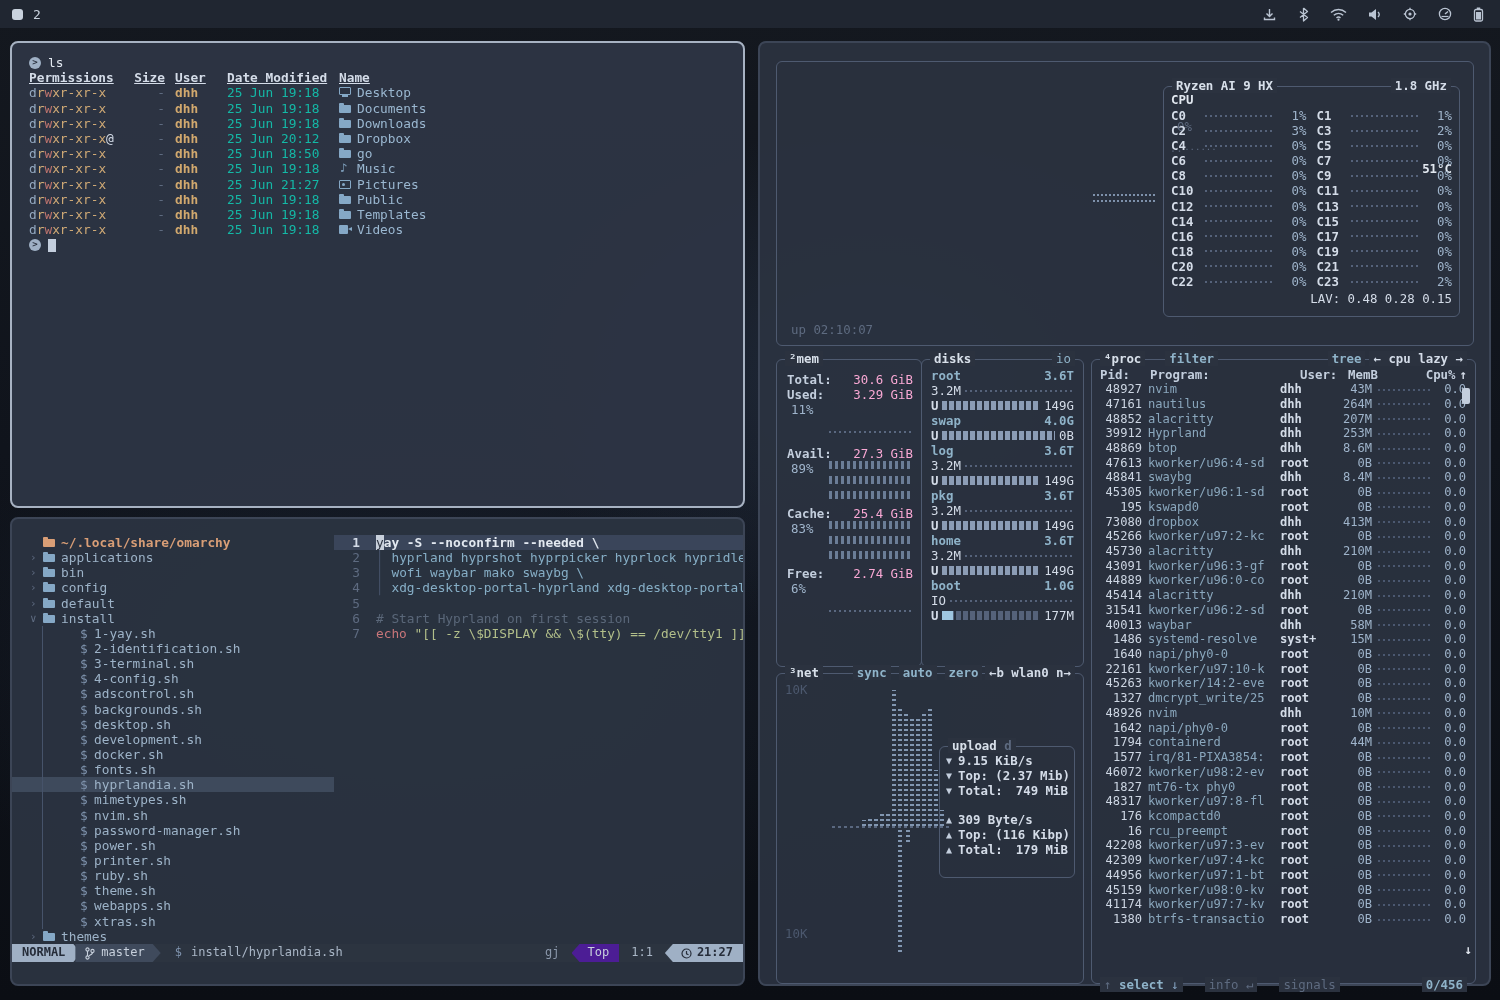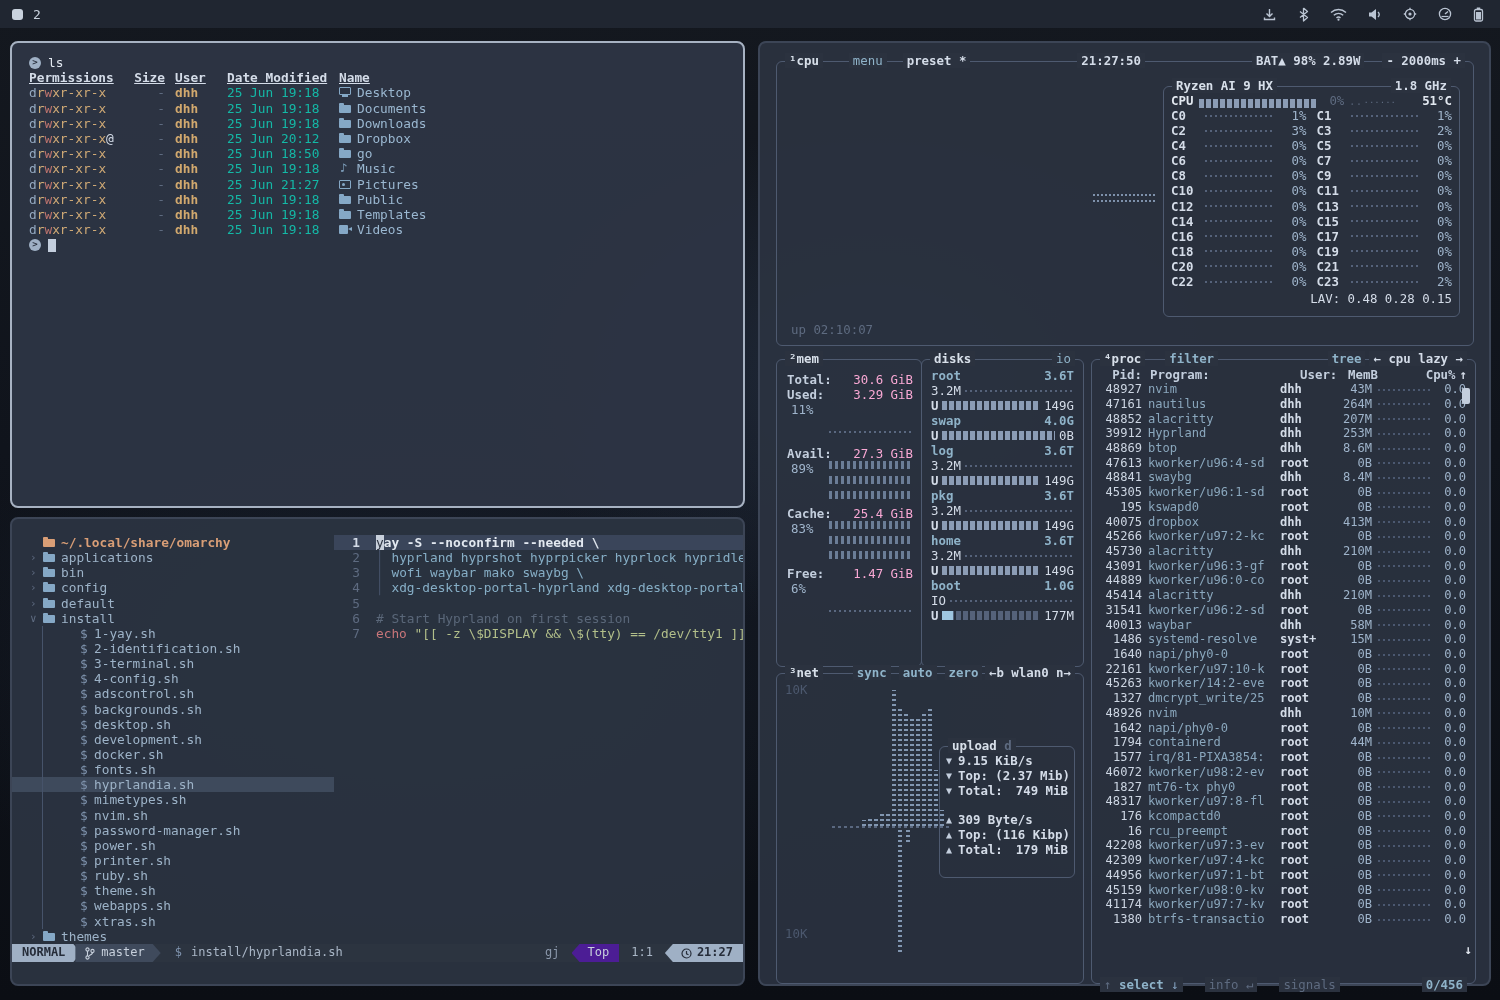--- a/index.html
+++ b/index.html
@@ -92,21 +92,21 @@
   
   #win-btop{left:758px;top:41px;width:733px;height:945px;background:rgba(42,50,64,.94);
     border:2px solid #3c4556;font-size:12.4px;line-height:15.1px;}
   .bbox{position:absolute;border:1px solid #4e5a70;border-radius:6px;box-sizing:border-box;}
   .chip{background:#2b323f;padding:0 4px;white-space:pre;}
   .btitle{color:#d8e0ea;font-weight:bold;}
   .blabels{position:absolute;top:-9px;left:8px;right:8px;display:flex;align-items:center;}
   .dim{color:#5e6b80;} .teal{color:#8fb3c9;} .white{color:#d4dce8;}
   #cpu-box{left:16px;top:18px;width:698px;height:285px;}
   #ryzen-box{position:absolute;right:13px;top:24px;width:297px;height:231px;border:1px solid #4e5a70;border-radius:6px;box-sizing:border-box;padding:5px 7px 0 7px;}
-  .cpurow{display:flex;align-items:flex-end;height:16px;gap:6px;white-space:pre;}
+  .cpurow{display:flex;align-items:flex-start;height:16px;gap:6px;white-space:pre;flex-direction:column;}
   .cpurow .meter{width:118px;height:9px;background:repeating-linear-gradient(90deg,#8b9cb5 0 5px,transparent 5px 7px);}
   .coregrid{display:grid;grid-template-columns:1fr 1fr;column-gap:10px;}
   .core{display:flex;align-items:center;height:15.1px;gap:6px;}
   .core .nm{width:28px;color:#d4dce8;font-weight:bold;white-space:pre;}
   .core .dotline{flex:1;}
   .core .pct{width:26px;text-align:right;color:#9fb4cb;}
   .dotline{height:2px;background:repeating-linear-gradient(90deg,#55627a 0 2px,transparent 2px 5px);}
   #lav{text-align:right;color:#d4dce8;margin-top:2px;white-space:pre;}
   #uptime{position:absolute;left:14px;bottom:8px;color:#5e6b80;}
   #cputrace{position:absolute;right:318px;top:132px;width:62px;}
@@ -500,28 +500,20 @@
               <circle cx="5.5" cy="5.5" r="4.5" stroke="#262d3a" stroke-width="1.2" fill="none"></circle>
               <path d="M5.5 3v2.8l2 1" stroke="#262d3a" stroke-width="1.2" fill="none"></path>
             </svg><span>21:27</span></span>
       </span>
     </div>
   </div>
 
   <div class="win" id="win-btop">
 
     <div class="bbox" id="cpu-box">
-      <div class="blabels">
-        <span class="chip btitle">¹cpu</span>
-        <span class="chip teal" style="margin-left:26px">menu</span>
-        <span class="chip white" style="margin-left:16px;font-weight:bold">preset *</span>
-        <span class="chip white" style="margin-left:auto;margin-right:auto;font-weight:bold">21:27:50</span>
-        <span class="chip white" style="font-weight:bold">BAT▲ 98% 2.89W</span>
-        <span class="chip white" style="margin-left:18px;font-weight:bold">- 2000ms +</span>
-      </div>
       <div id="cputrace">
           <div></div>
           <div></div>
         </div>
       <div id="ryzen-box">
         <div class="blabels">
           <span class="chip btitle">Ryzen AI 9 HX</span>
           <span class="chip white" style="margin-left:auto;font-weight:bold">1.8 GHz</span>
         </div>
         <div class="cpurow">
@@ -670,21 +662,21 @@
         <div class="memgap"></div>
       <div class="memline"><span class="memdots"></span></div>
       <div class="memline"><span class="lbl">Avail:</span><span class="val">27.3 GiB</span></div>
       <div class="memline"><span class="pct" style="padding-left:4px">89%</span><span class="memblocks"></span></div>
       <div class="memline"><span class="memblocks"></span></div>
       <div class="memline"><span class="memblocks"></span></div>
       <div class="memline"><span class="lbl">Cache:</span><span class="val">25.4 GiB</span></div>
       <div class="memline"><span class="pct" style="padding-left:4px">83%</span><span class="memblocks"></span></div>
       <div class="memline"><span class="memblocks"></span></div>
       <div class="memline"><span class="memblocks"></span></div>
-      <div class="memline"><span class="lbl">Free:</span><span class="val">1.47 GiB</span></div>
+      <div class="memline"><span class="lbl">Free:</span><span class="val">2.74 GiB</span></div>
       <div class="memline"><span class="pct" style="padding-left:4px">6%</span></div>
       <div class="memgap"></div>
         <div class="memgap"></div>
       <div class="memline"><span class="memdots"></span></div>
     </div>
 
     <div class="bbox" id="disks-box">
       <div class="blabels">
         <span class="chip btitle">disks</span>
         <span class="chip teal" style="margin-left:auto">io</span>
@@ -768,21 +760,21 @@
     </div>
 
     <div class="bbox" id="proc-box">
       <div class="blabels">
         <span class="chip btitle">⁴proc</span>
         <span class="chip teal" style="margin-left:20px;font-weight:bold">filter</span>
         <span class="chip teal" style="margin-left:auto;font-weight:bold">tree</span>
         <span class="chip white" style="margin-left:4px;font-weight:bold">← cpu lazy →</span>
       </div>
       <div id="proc-head">
-        <span style="width:42px;text-align:right">Pid:</span>
+        <span style="width:42px;">Pid:</span>
         <span style="margin-left:8px;width:150px">Program:</span>
         <span style="width:48px">User:</span>
         <span style="width:48px">MemB</span>
         <span style="margin-left:auto;margin-right:4px">Cpu%</span>
         <span class="white">↑</span>
       </div>
       <div>
 
       <div class="prow">
             <span class="pid">48927</span>
@@ -859,21 +851,21 @@
           <div class="prow">
             <span class="pid">195</span>
             <span class="prg">kswapd0</span>
             <span class="usr">root</span>
             <span class="mem">0B</span>
             <span class="trail"></span>
             <span class="cpu">0.0</span>
             <span></span>
           </div>
           <div class="prow">
-            <span class="pid">40075</span>
+            <span class="pid">73080</span>
             <span class="prg">dropbox</span>
             <span class="usr">dhh</span>
             <span class="mem">413M</span>
             <span class="trail"></span>
             <span class="cpu">0.0</span>
             <span></span>
           </div>
           <div class="prow">
             <span class="pid">45266</span>
             <span class="prg">kworker/u97:2-kc</span>

